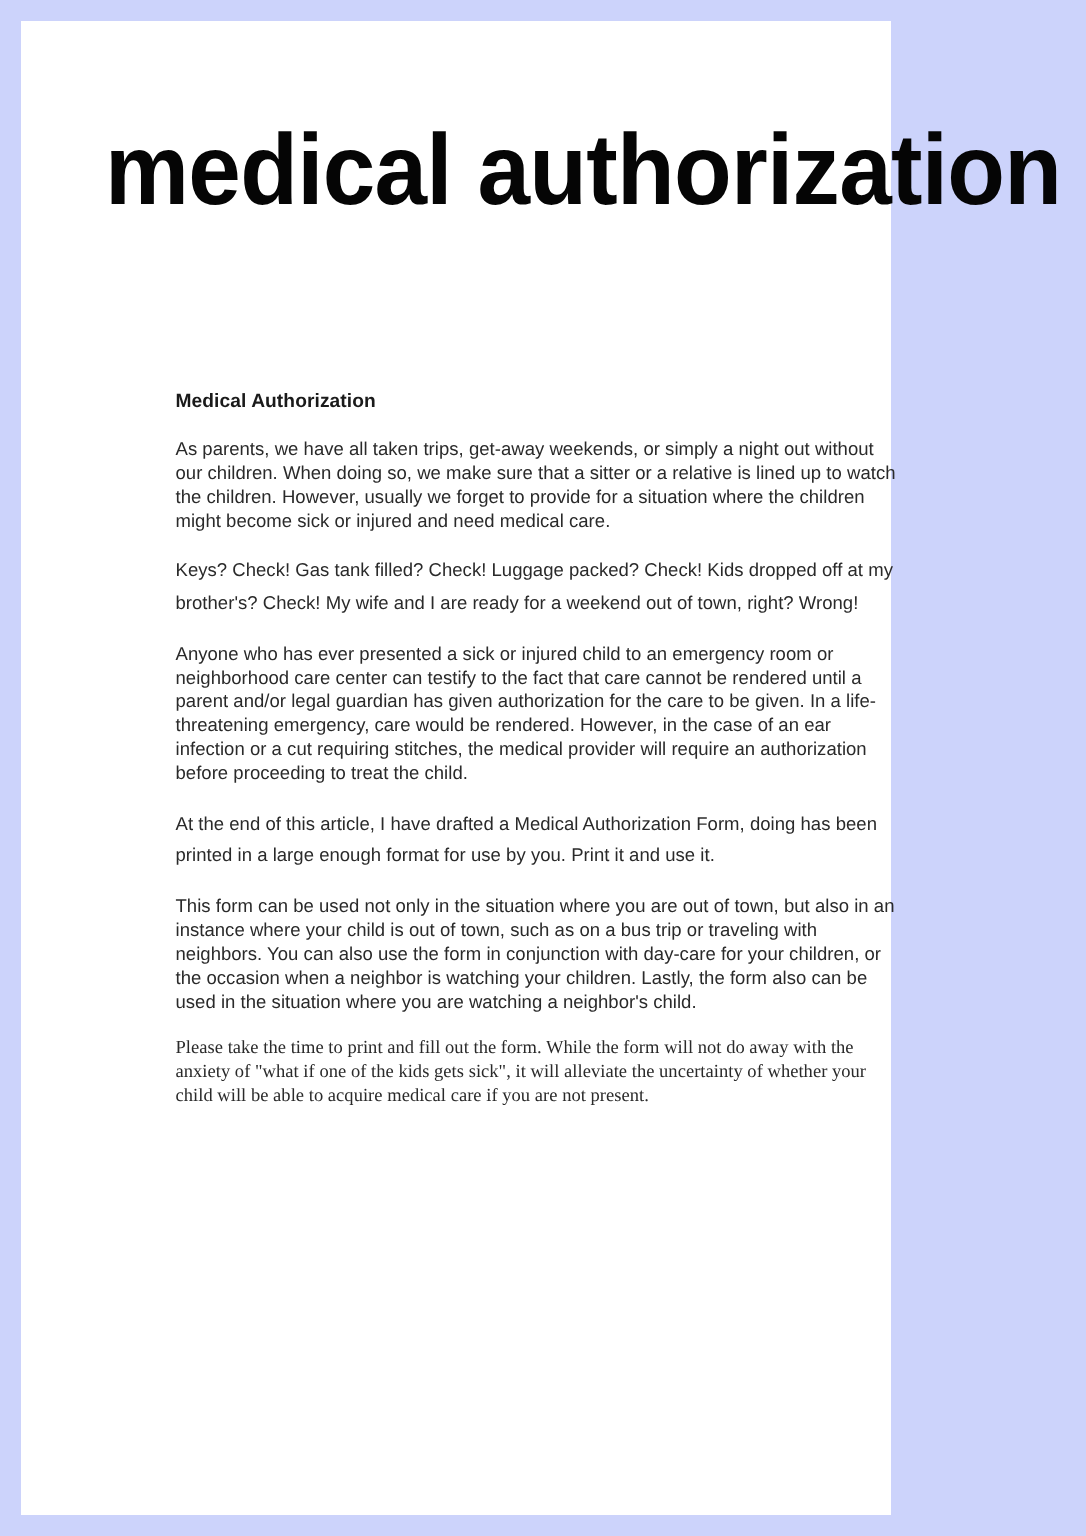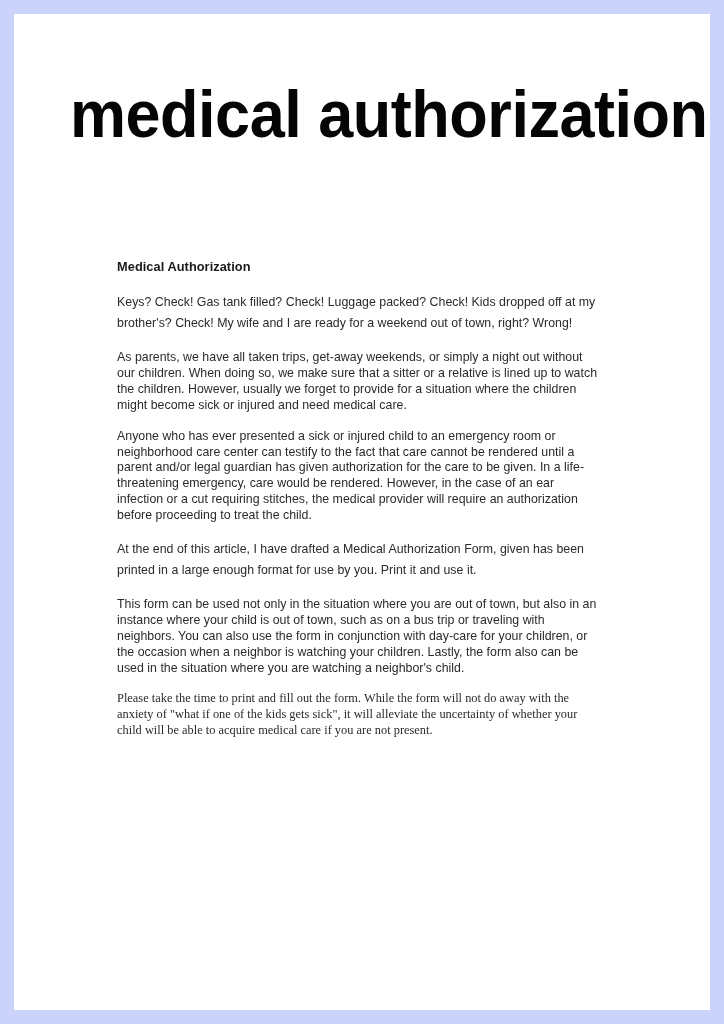--- a/index.html
+++ b/index.html
@@ -12,21 +12,21 @@
     height: 1024px;
     background: #ccd3fb;
     font-family: "Liberation Sans", sans-serif;
     overflow: hidden;
   }
 
   .page-frame {
     position: absolute;
     left: 14px;
     top: 14px;
-    width: 696px;
+    width: 580px;
     height: 996px;
     background: #ffffff;
   }
 
   .doc-title {
     position: absolute;
     left: 56px;
     top: 66px;
     width: 600px;
     font-family: "Liberation Sans Narrow", "Liberation Sans", sans-serif;
@@ -84,27 +84,27 @@
 <body>
 
 <div class="page-frame">
 
   <div class="doc-title">medical authorization</div>
 
   <div class="article-body">
 
     <div class="article-heading">Medical Authorization</div>
 
+    <p class="para tight">As parents, we have all taken trips, get-away weekends, or simply a night out without our children. When doing so, we make sure that a sitter or a relative is lined up to watch the children. However, usually we forget to provide for a situation where the children might become sick or injured and need medical care.</p>
+
     <p class="para loose">Keys? Check! Gas tank filled? Check! Luggage packed? Check! Kids dropped off at my brother's? Check! My wife and I are ready for a weekend out of town, right? Wrong!</p>
-
-    <p class="para tight">As parents, we have all taken trips, get-away weekends, or simply a night out without our children. When doing so, we make sure that a sitter or a relative is lined up to watch the children. However, usually we forget to provide for a situation where the children might become sick or injured and need medical care.</p>
 
     <p class="para tight">Anyone who has ever presented a sick or injured child to an emergency room or neighborhood care center can testify to the fact that care cannot be rendered until a parent and/or legal guardian has given authorization for the care to be given. In a life-threatening emergency, care would be rendered. However, in the case of an ear infection or a cut requiring stitches, the medical provider will require an authorization before proceeding to treat the child.</p>
 
-    <p class="para loose">At the end of this article, I have drafted a Medical Authorization Form, given has been printed in a large enough format for use by you. Print it and use it.</p>
+    <p class="para loose">At the end of this article, I have drafted a Medical Authorization Form, doing has been printed in a large enough format for use by you. Print it and use it.</p>
 
     <p class="para tight">This form can be used not only in the situation where you are out of town, but also in an instance where your child is out of town, such as on a bus trip or traveling with neighbors. You can also use the form in conjunction with day-care for your children, or the occasion when a neighbor is watching your children. Lastly, the form also can be used in the situation where you are watching a neighbor's child.</p>
 
     <p class="para tight">Please take the time to print and fill out the form. While the form will not do away with the anxiety of "what if one of the kids gets sick", it will alleviate the uncertainty of whether your child will be able to acquire medical care if you are not present.</p>
 
   </div>
 
 </div>
 
 </body></html>

